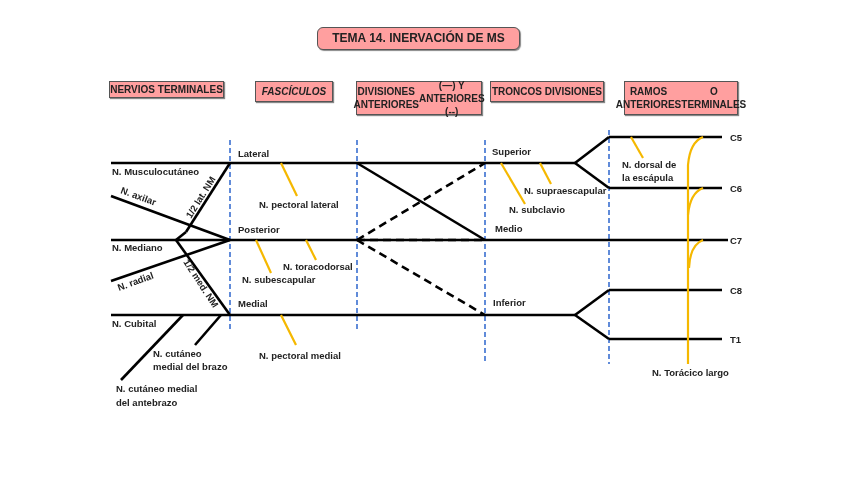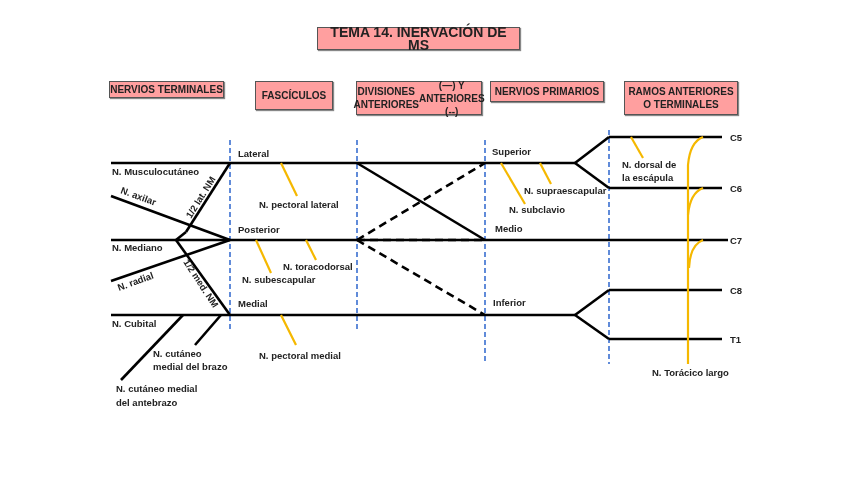--- a/index.html
+++ b/index.html
@@ -1,38 +1,38 @@
 <!DOCTYPE html>
 <html><head>
 <meta charset="utf-8">
 <style>
   html,body{margin:0;padding:0;background:#ffffff;}
   body{width:848px;height:477px;position:relative;overflow:hidden;font-family:"Liberation Sans",sans-serif;}
   .hbox{position:absolute;background:#ff9f9f;border:1px solid #555;box-shadow:1px 1px 1px #888;font-weight:bold;font-size:10px;color:#222;text-align:center;display:flex;align-items:center;justify-content:center;line-height:13px;box-sizing:border-box;}
-  .title{font-size:14px;}
+  .title{font-size:12px;border-radius:6px;}
   svg{position:absolute;left:0;top:0;}
   svg text{font-family:"Liberation Sans",sans-serif;font-size:9.5px;font-weight:bold;fill:#222;}
   .blk{stroke:#000;stroke-width:2.6;fill:none;}
   .dash{stroke:#000;stroke-width:2.6;fill:none;stroke-dasharray:8 5;}
   .yel{stroke:#f5b800;stroke-width:2.2;fill:none;}
   .guide{stroke:#3a6fd0;stroke-width:1.6;stroke-dasharray:5 3;}
 </style>
 </head>
 <body>
 
 <div class="hbox title" style="left:317px;top:27px;width:203px;height:23px;">TEMA 14. INERVACIÓN DE MS</div>
 
 <div class="hbox" style="left:109px;top:81px;width:115px;height:17px;">NERVIOS TERMINALES</div>
-<div class="hbox" style="left:255px;top:81px;width:78px;height:29px;">FASCÍCULOS</div>
+<div class="hbox" style="left:255px;top:81px;width:78px;height:21px;font-style:italic;">FASCÍCULOS</div>
 <div class="hbox" style="left:356px;top:81px;width:126px;height:34px;flex-direction:row;">
   <span>DIVISIONES ANTERIORES</span>
   <span>(—) Y ANTERIORES (--)</span>
 </div>
-<div class="hbox" style="left:490px;top:81px;width:114px;height:21px;">NERVIOS PRIMARIOS</div>
-<div class="hbox" style="left:624px;top:81px;width:114px;height:34px;flex-direction:column;">
+<div class="hbox" style="left:490px;top:81px;width:114px;height:21px;">TRONCOS DIVISIONES</div>
+<div class="hbox" style="left:624px;top:81px;width:114px;height:34px;flex-direction:row;">
   <span>RAMOS ANTERIORES</span>
   <span>O TERMINALES</span>
 </div>
 
 <svg width="848" height="477" viewBox="0 0 848 477">
 
   <line class="guide" x1="230" y1="140" x2="230" y2="332"></line>
   <line class="guide" x1="357" y1="140" x2="357" y2="332"></line>
   <line class="guide" x1="485" y1="140" x2="485" y2="364"></line>
   <line class="guide" x1="609" y1="130" x2="609" y2="364"></line>

